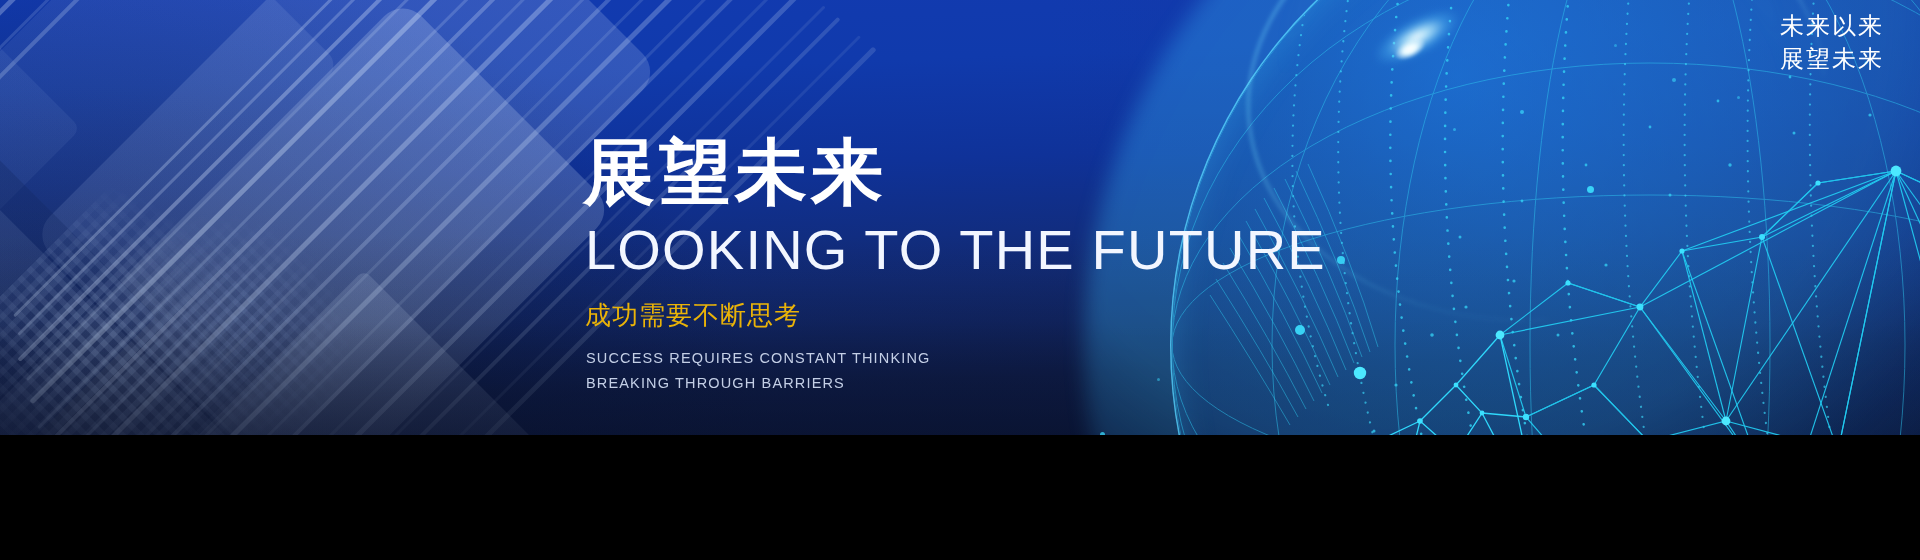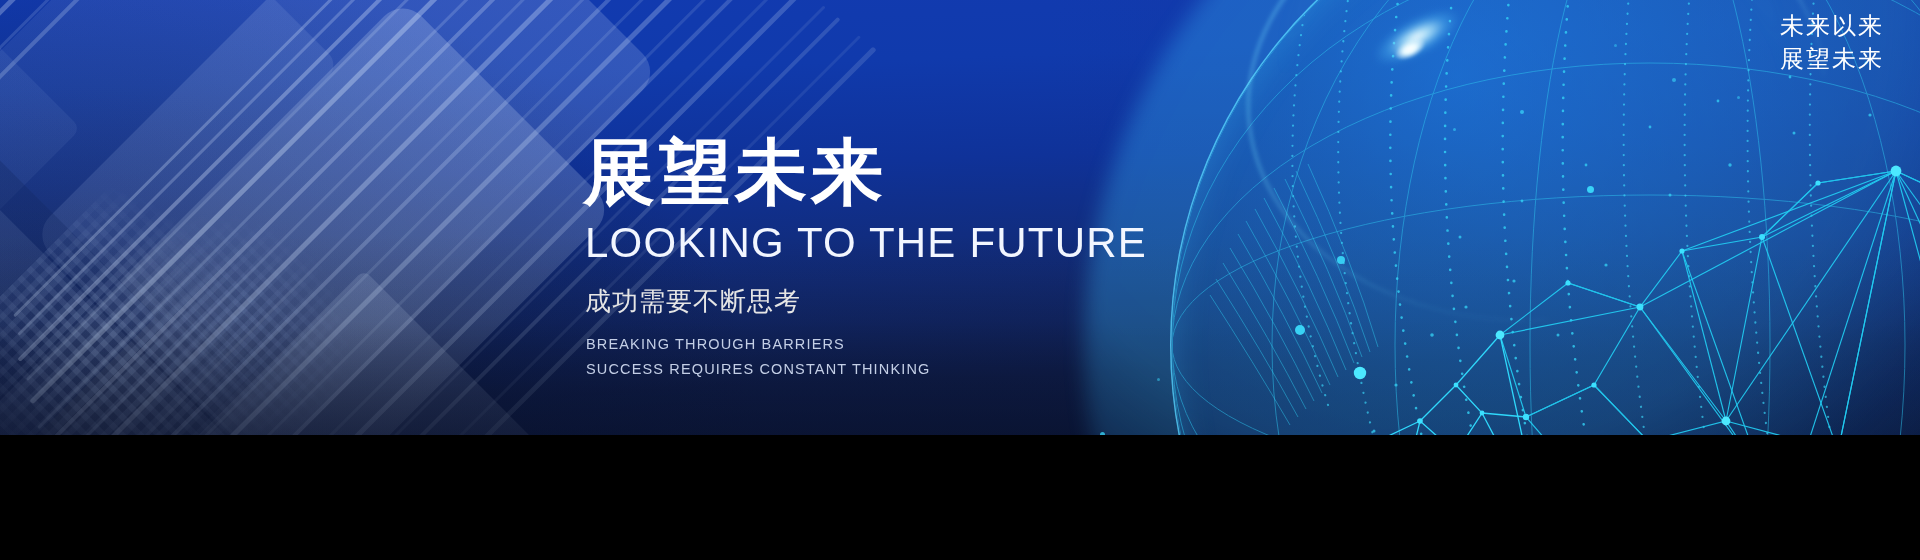--- a/index.html
+++ b/index.html
@@ -194,33 +194,33 @@
     margin: 0;
     font-size: 72px;
     line-height: 1;
     font-weight: 700;
     color: #ffffff;
     letter-spacing: 4px;
     font-family: "Liberation Sans", "DejaVu Sans", sans-serif;
   }
   .h-en {
     margin: 14px 0 0 2px;
-    font-size: 42px;
+    font-size: 56px;
     line-height: 1;
     font-weight: 400;
     color: #f2f6ff;
     letter-spacing: 1.2px;
     white-space: nowrap;
   }
   .sub-cn {
     margin: 20px 0 12px 2px;
     font-size: 26px;
     line-height: 1.31;
     font-weight: 400;
-    color: #e5e5e5;
+    color: #eab308;
     letter-spacing: 1px;
   }
   .sub-cn div { white-space: nowrap; }
   .sub-en {
     margin: 14px 0 0 3px;
     font-size: 14.5px;
     line-height: 1.72;
     font-weight: 400;
     color: #c4cfe6;
     letter-spacing: 1.15px;
@@ -600,18 +600,18 @@
     <div>展望未来</div>
   </div>
 
   <div class="textblock">
     <h1 class="h-cn">展望未来</h1>
     <div class="h-en">LOOKING TO THE FUTURE</div>
     <div class="sub-cn">
       <div>成功需要不断思考</div>
     </div>
     <div class="sub-en">
+      <div>SUCCESS REQUIRES CONSTANT THINKING</div>
       <div>BREAKING THROUGH BARRIERS</div>
-      <div>SUCCESS REQUIRES CONSTANT THINKING</div>
     </div>
   </div>
 
 </div>
 
 </body></html>

